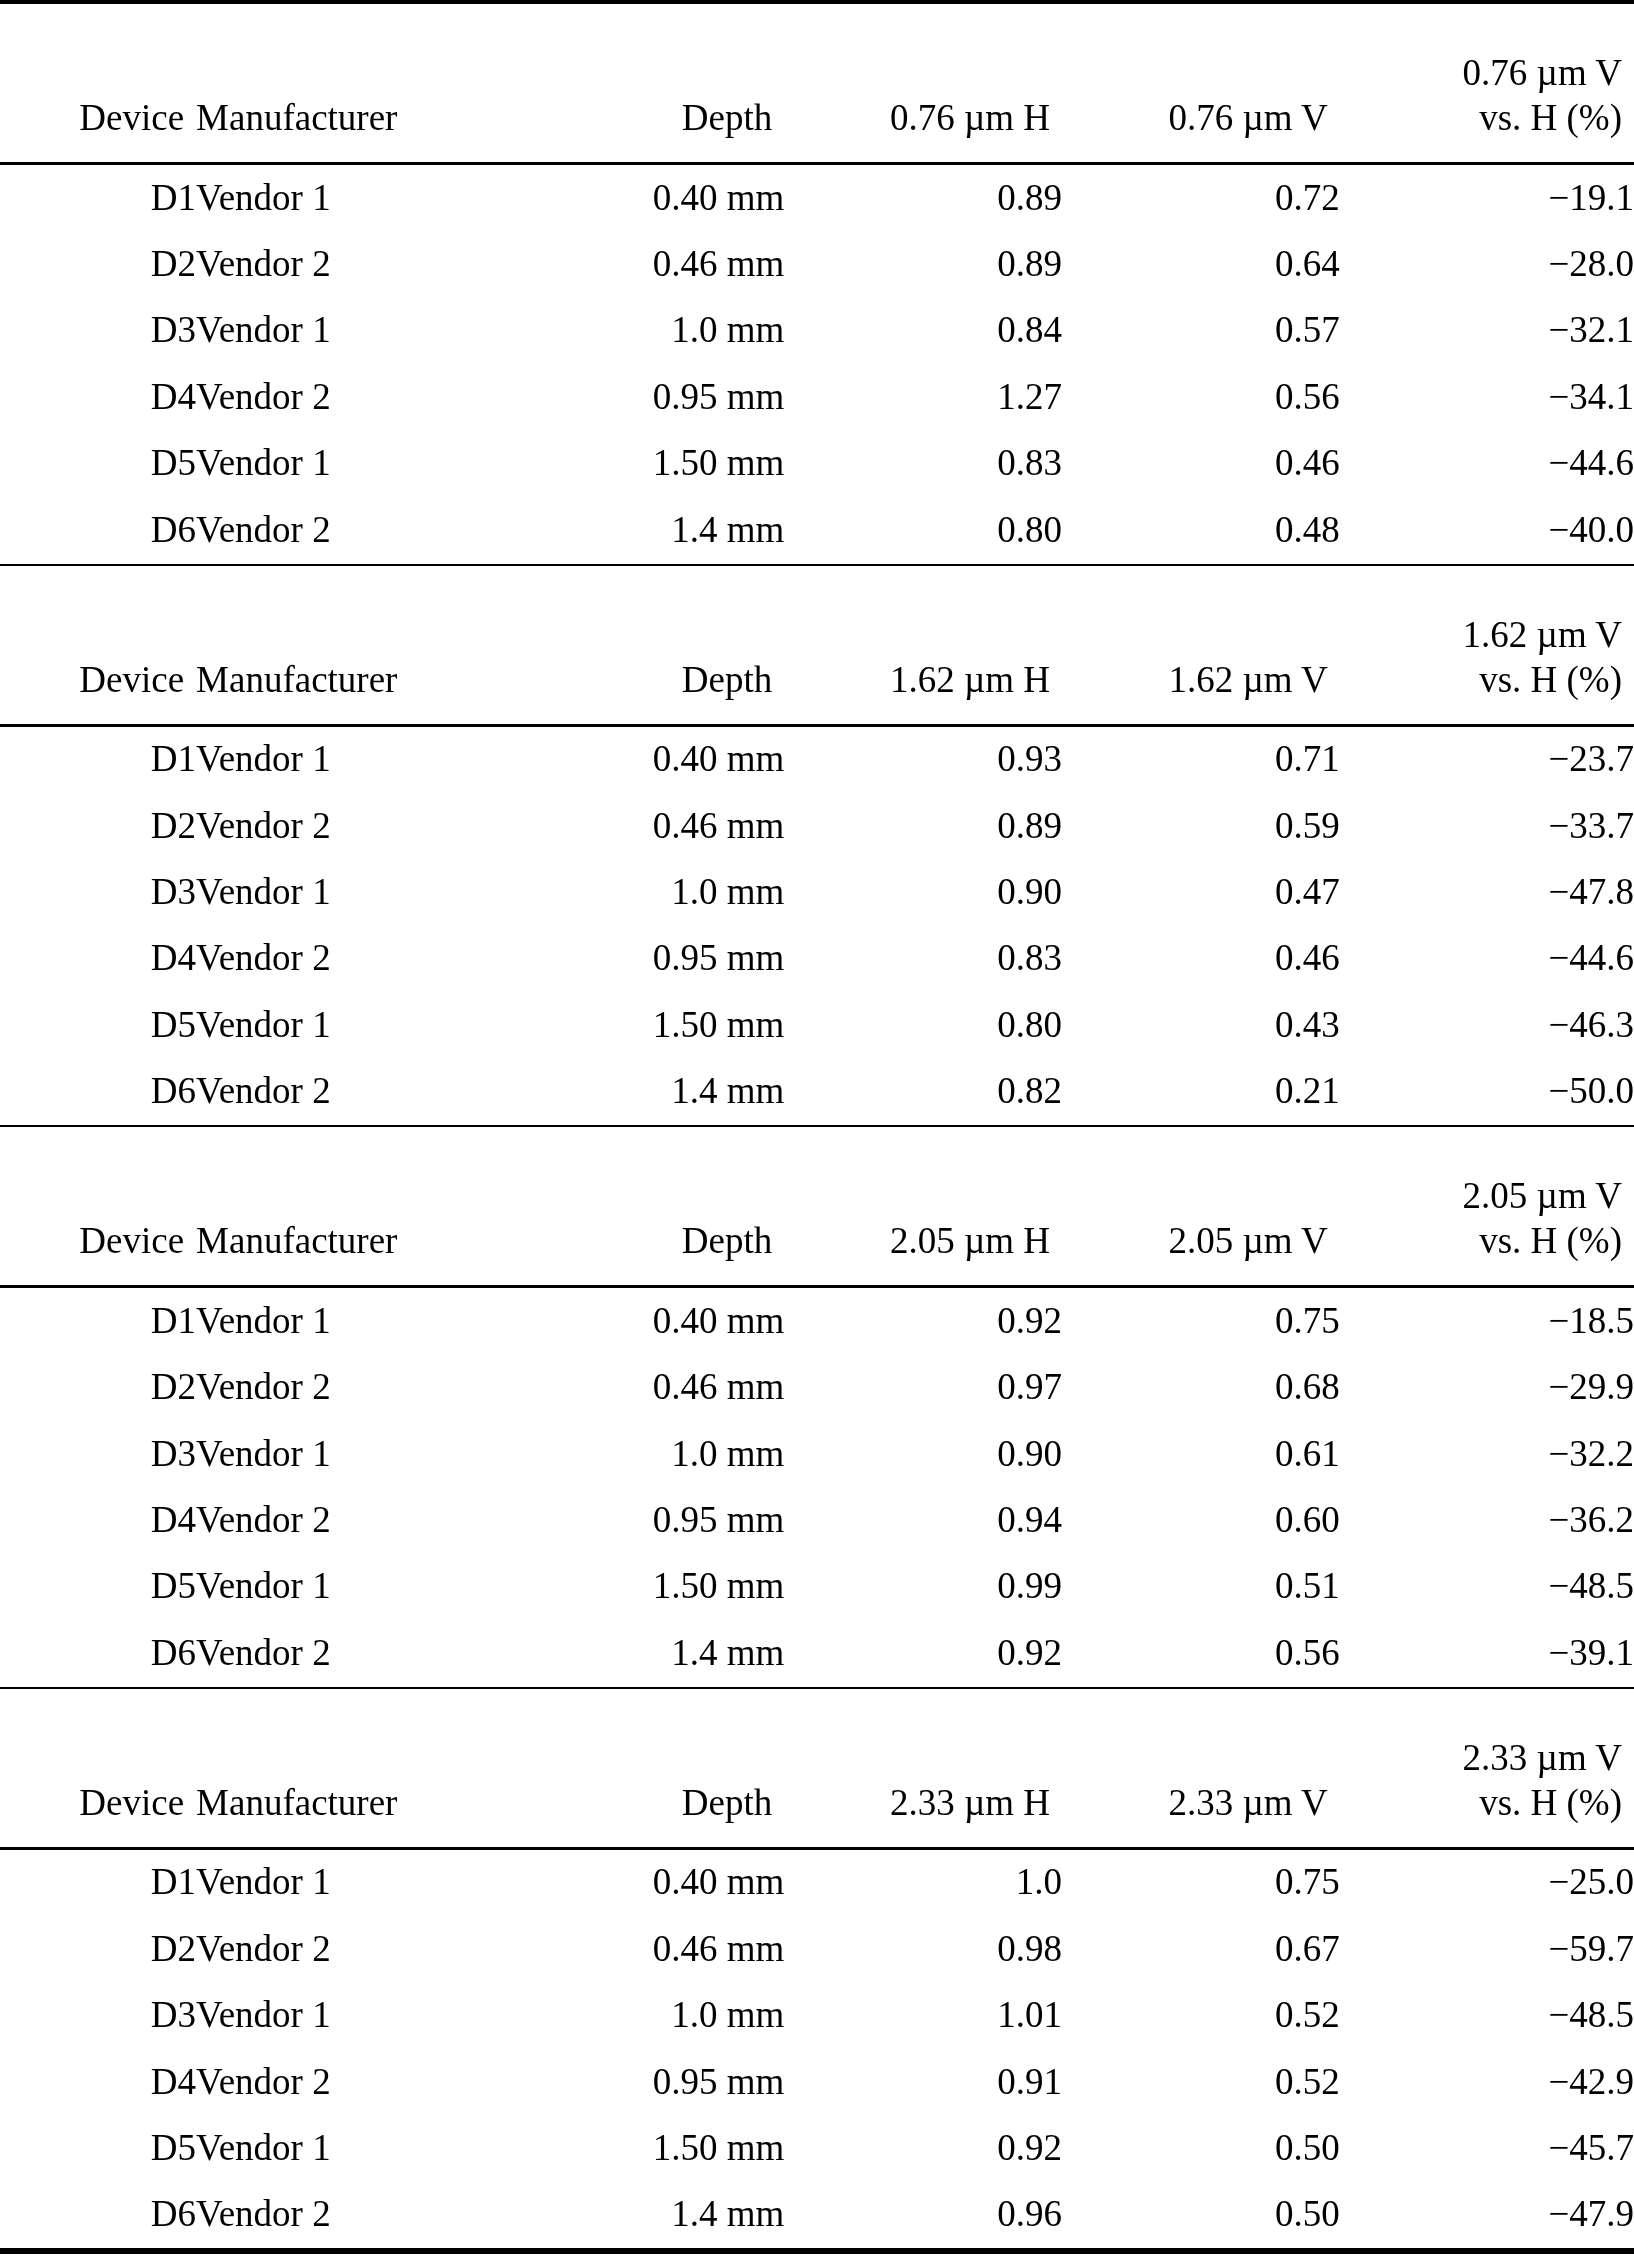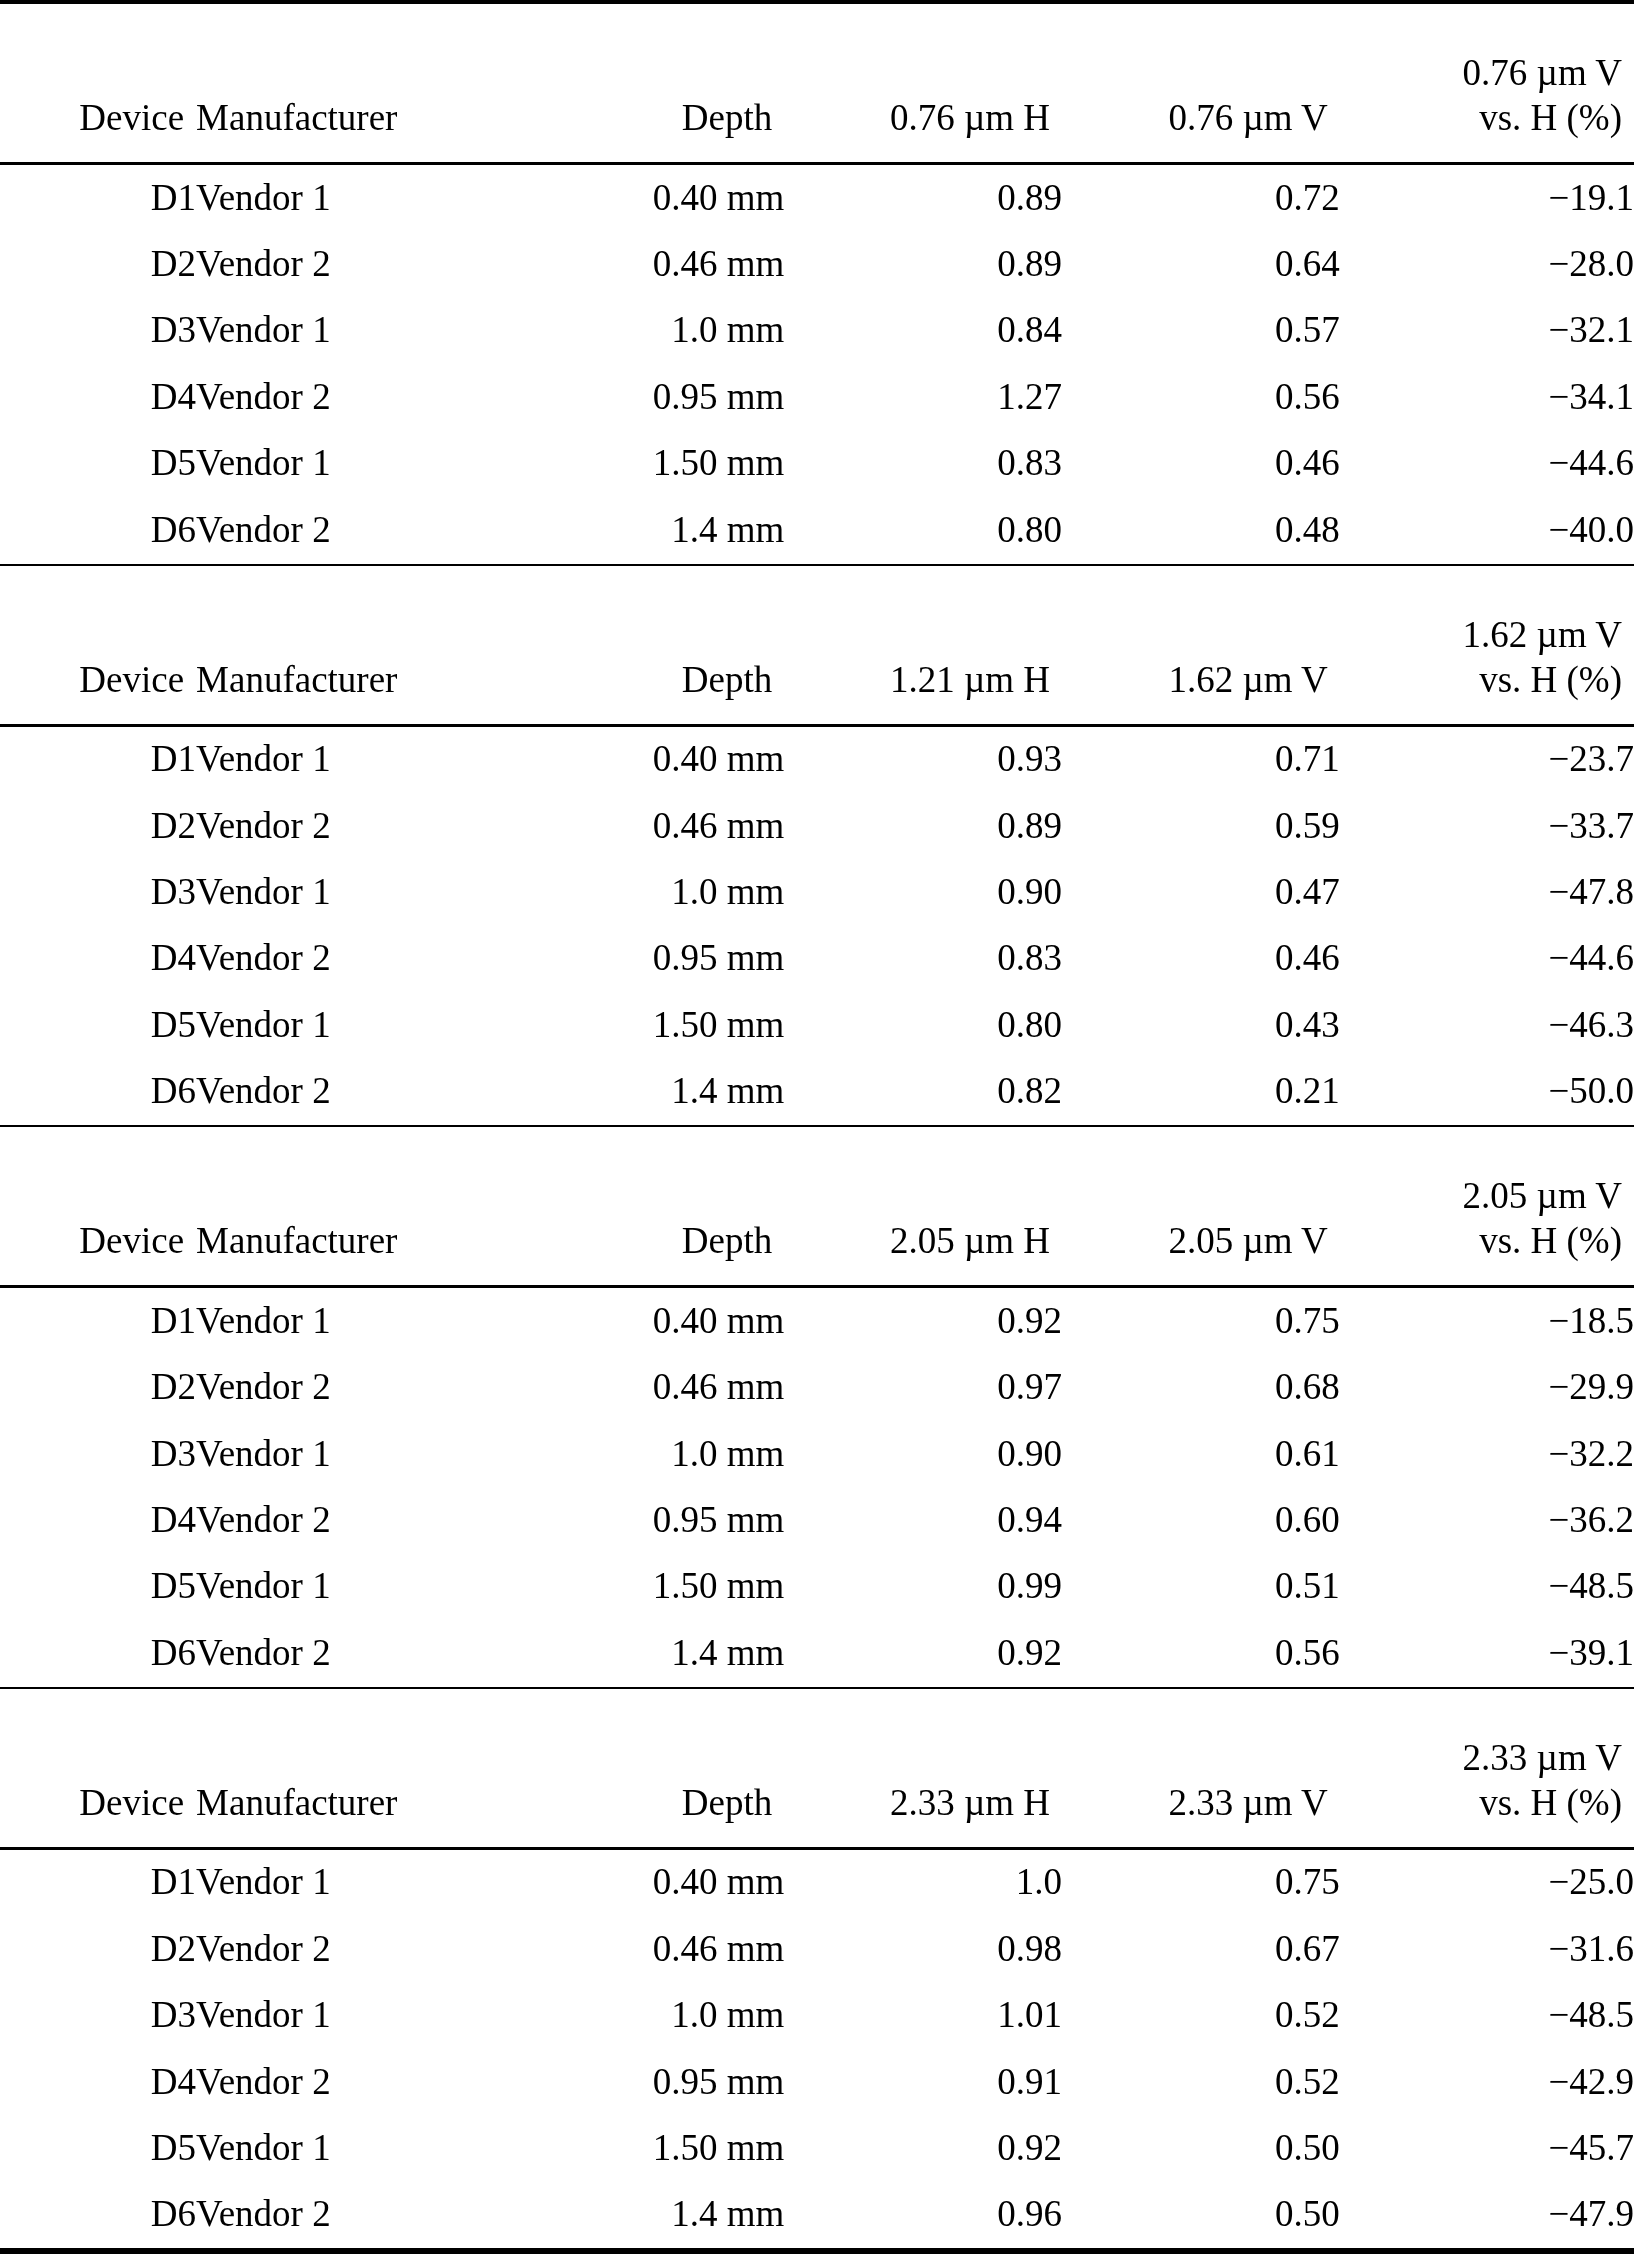--- a/index.html
+++ b/index.html
@@ -135,21 +135,21 @@
           <col style="width: 17%;">
           <col style="width: 17%;">
           <col style="width: 17%;">
           <col style="width: 18%;">
         </colgroup>
         <thead>
           <tr>
             <th class="c0">Device</th>
             <th class="c1">Manufacturer</th>
             <th class="c2">Depth</th>
-            <th class="c3">1.21 µm H</th>
+            <th class="c3">1.62 µm H</th>
             <th class="c4">1.62 µm V</th>
             <th class="c5"><span>1.62 µm V</span><br><span>vs. H (%)</span></th>
           </tr>
         </thead>
         <tbody>
           <tr>
             <td class="c0">D1</td>
             <td class="c1">Vendor 1</td>
             <td class="c2">0.40 mm</td>
             <td class="c3">0.93</td>
@@ -295,21 +295,21 @@
             <td class="c3">1.0</td>
             <td class="c4">0.75</td>
             <td class="c5">−25.0</td>
           </tr>
           <tr>
             <td class="c0">D2</td>
             <td class="c1">Vendor 2</td>
             <td class="c2">0.46 mm</td>
             <td class="c3">0.98</td>
             <td class="c4">0.67</td>
-            <td class="c5">−31.6</td>
+            <td class="c5">−59.7</td>
           </tr>
           <tr>
             <td class="c0">D3</td>
             <td class="c1">Vendor 1</td>
             <td class="c2">1.0 mm</td>
             <td class="c3">1.01</td>
             <td class="c4">0.52</td>
             <td class="c5">−48.5</td>
           </tr>
           <tr>

